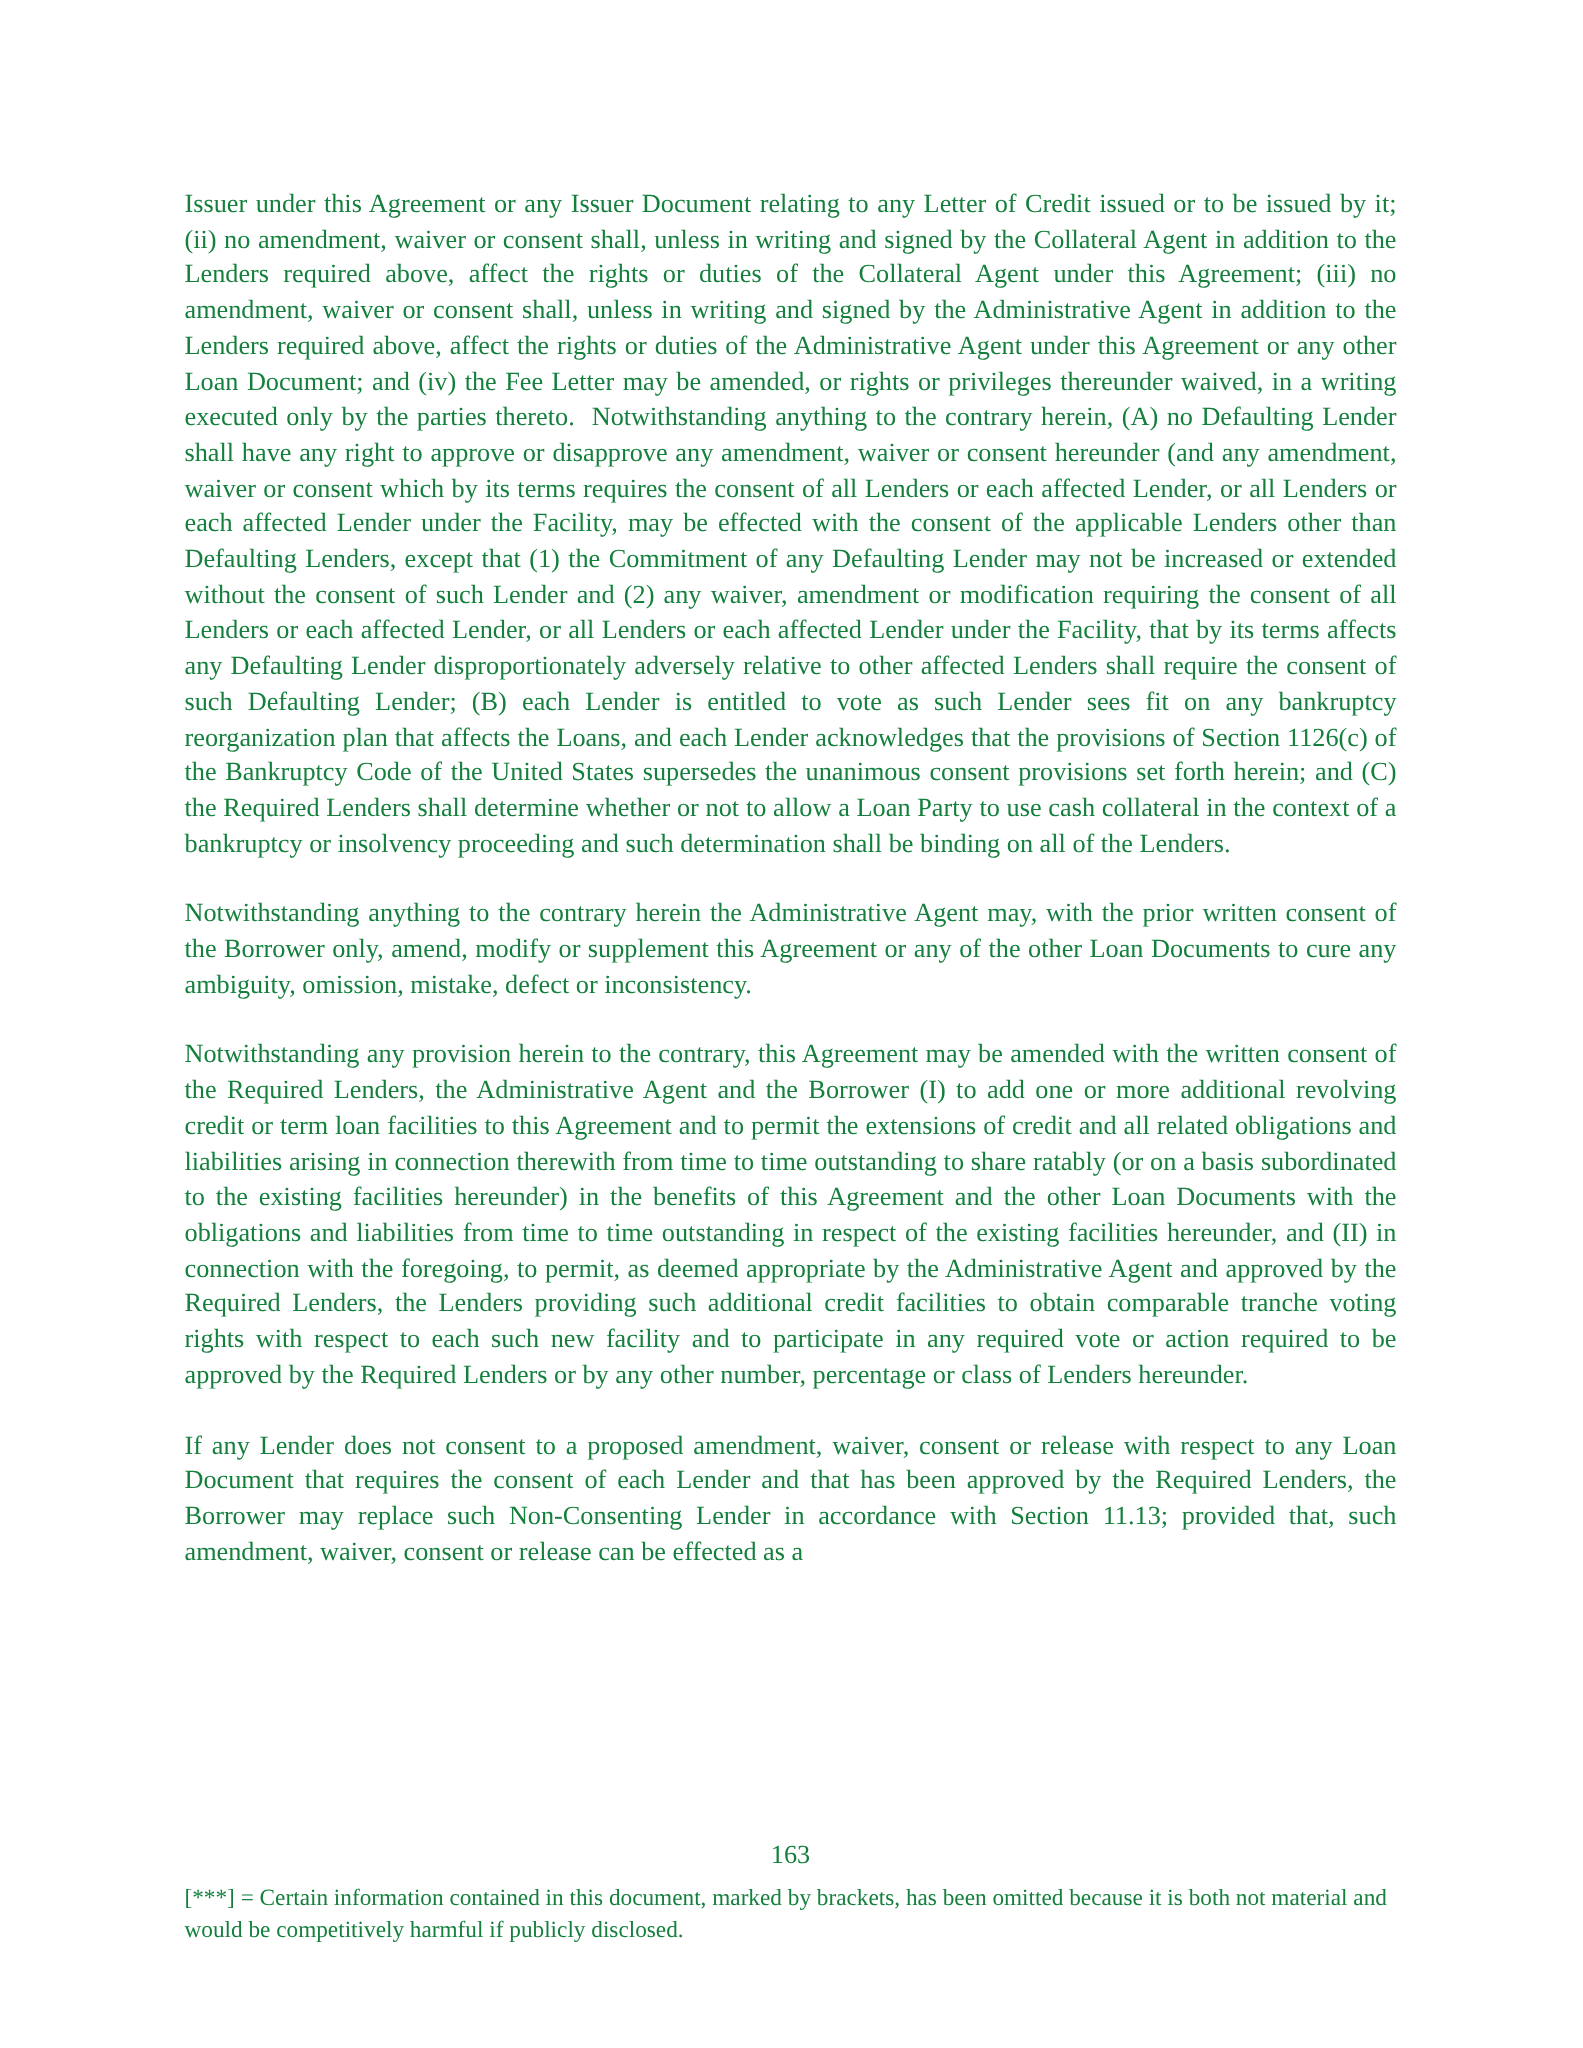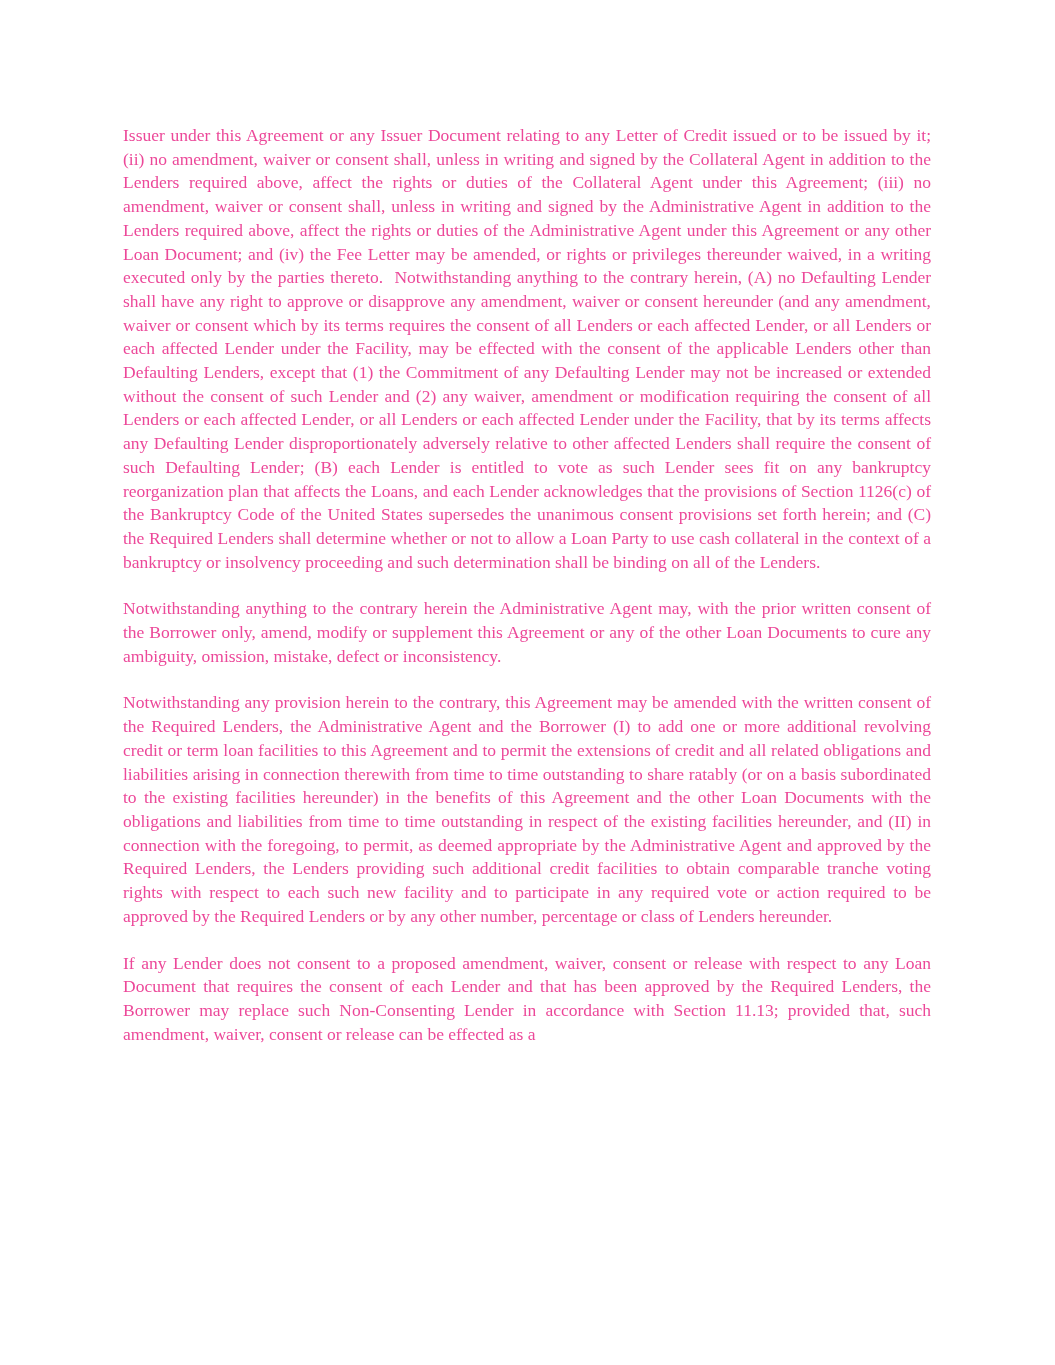--- a/index.html
+++ b/index.html
@@ -6,21 +6,21 @@
     margin: 0;
     padding: 0;
     background: #ffffff;
   }
   .page {
     position: relative;
     width: 1055px;
     height: 1365px;
     background: #ffffff;
     font-family: "Liberation Serif", "DejaVu Serif", serif;
-    color: #ec4899;
+    color: #15803d;
     overflow: hidden;
   }
   .body-text {
     position: absolute;
     left: 123px;
     top: 124px;
     width: 808px;
     font-size: 17.5px;
     line-height: 23.7px;
   }
@@ -53,13 +53,17 @@
 <body>
 
 <div class="page">
   <div class="body-text">
     <p>Issuer under this Agreement or any Issuer Document relating to any Letter of Credit issued or to be issued by it; (ii) no amendment, waiver or consent shall, unless in writing and signed by the Collateral Agent in addition to the Lenders required above, affect the rights or duties of the Collateral Agent under this Agreement; (iii) no amendment, waiver or consent shall, unless in writing and signed by the Administrative Agent in addition to the Lenders required above, affect the rights or duties of the Administrative Agent under this Agreement or any other Loan Document; and (iv) the Fee Letter may be amended, or rights or privileges thereunder waived, in a writing executed only by the parties thereto.&nbsp; Notwithstanding anything to the contrary herein, (A) no Defaulting Lender shall have any right to approve or disapprove any amendment, waiver or consent hereunder (and any amendment, waiver or consent which by its terms requires the consent of all Lenders or each affected Lender, or all Lenders or each affected Lender under the Facility, may be effected with the consent of the applicable Lenders other than Defaulting Lenders, except that (1) the Commitment of any Defaulting Lender may not be increased or extended without the consent of such Lender and (2) any waiver, amendment or modification requiring the consent of all Lenders or each affected Lender, or all Lenders or each affected Lender under the Facility, that by its terms affects any Defaulting Lender disproportionately adversely relative to other affected Lenders shall require the consent of such Defaulting Lender; (B) each Lender is entitled to vote as such Lender sees fit on any bankruptcy reorganization plan that affects the Loans, and each Lender acknowledges that the provisions of Section 1126(c) of the Bankruptcy Code of the United States supersedes the unanimous consent provisions set forth herein; and (C) the Required Lenders shall determine whether or not to allow a Loan Party to use cash collateral in the context of a bankruptcy or insolvency proceeding and such determination shall be binding on all of the Lenders.</p>
     <p>Notwithstanding anything to the contrary herein the Administrative Agent may, with the prior written consent of the Borrower only, amend, modify or supplement this Agreement or any of the other Loan Documents to cure any ambiguity, omission, mistake, defect or inconsistency.</p>
     <p>Notwithstanding any provision herein to the contrary, this Agreement may be amended with the written consent of the Required Lenders, the Administrative Agent and the Borrower (I) to add one or more additional revolving credit or term loan facilities to this Agreement and to permit the extensions of credit and all related obligations and liabilities arising in connection therewith from time to time outstanding to share ratably (or on a basis subordinated to the existing facilities hereunder) in the benefits of this Agreement and the other Loan Documents with the obligations and liabilities from time to time outstanding in respect of the existing facilities hereunder, and (II) in connection with the foregoing, to permit, as deemed appropriate by the Administrative Agent and approved by the Required Lenders, the Lenders providing such additional credit facilities to obtain comparable tranche voting rights with respect to each such new facility and to participate in any required vote or action required to be approved by the Required Lenders or by any other number, percentage or class of Lenders hereunder.</p>
     <p><span>If any Lender does not consent to a proposed amendment, waiver, consent or release with respect to any Loan Document that requires the consent of each Lender and that has been approved by the Required Lenders, the Borrower may replace such Non-Consenting Lender in accordance with Section 11.13; </span><span class="underline">provided</span><span> that, such amendment, waiver, consent or release can be effected as a</span></p>
   </div>
 
+  <div class="footer">
+    <p class="page-number">163</p>
+    <p class="footnote">[***] = Certain information contained in this document, marked by brackets, has been omitted because it is both not material and would be competitively harmful if publicly disclosed.</p>
+  </div>
 </div>
 
 </body></html>

